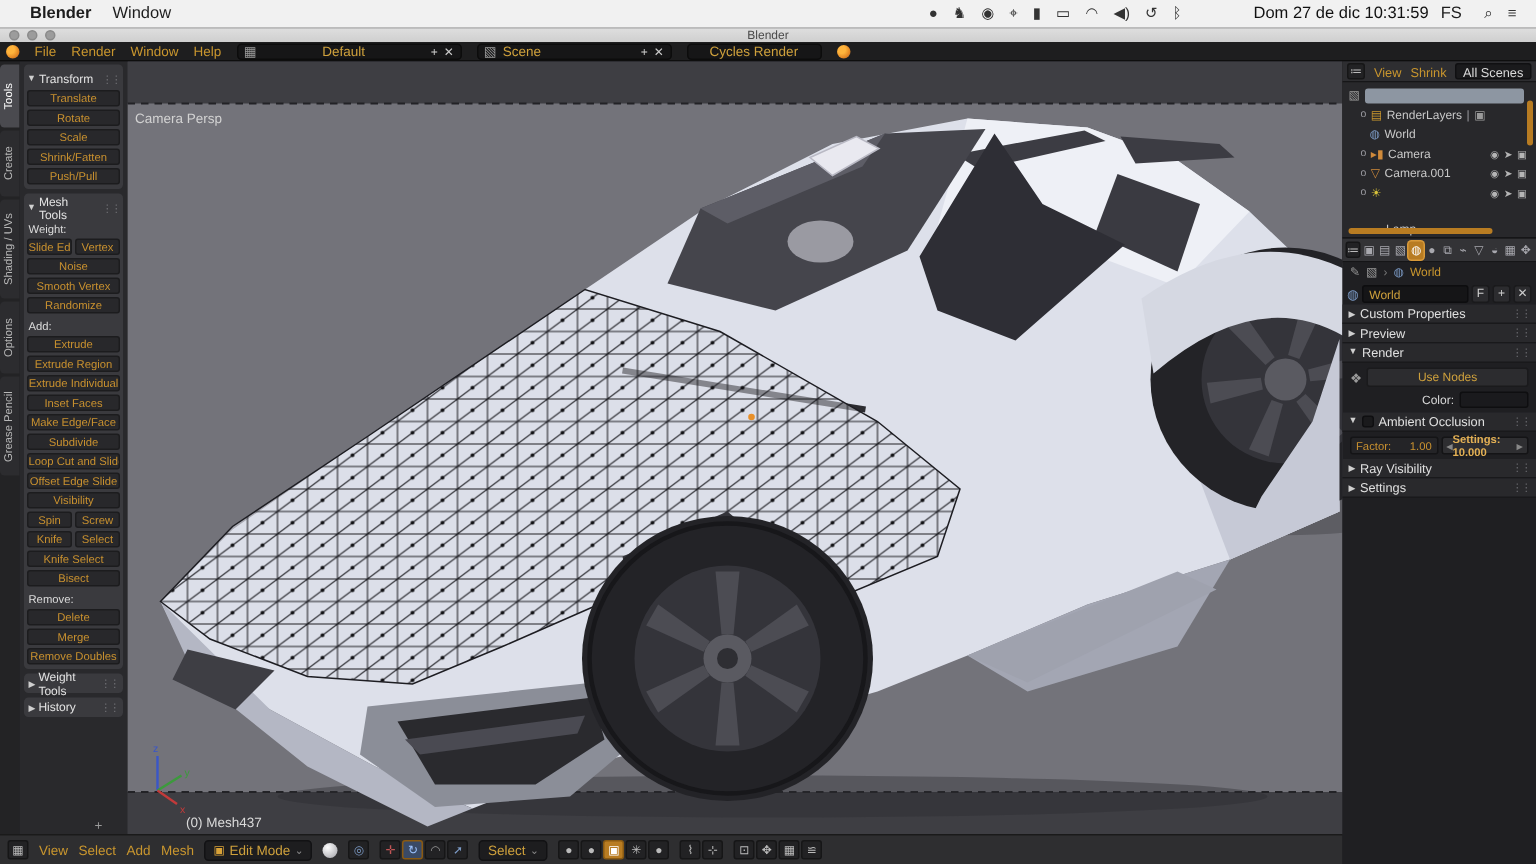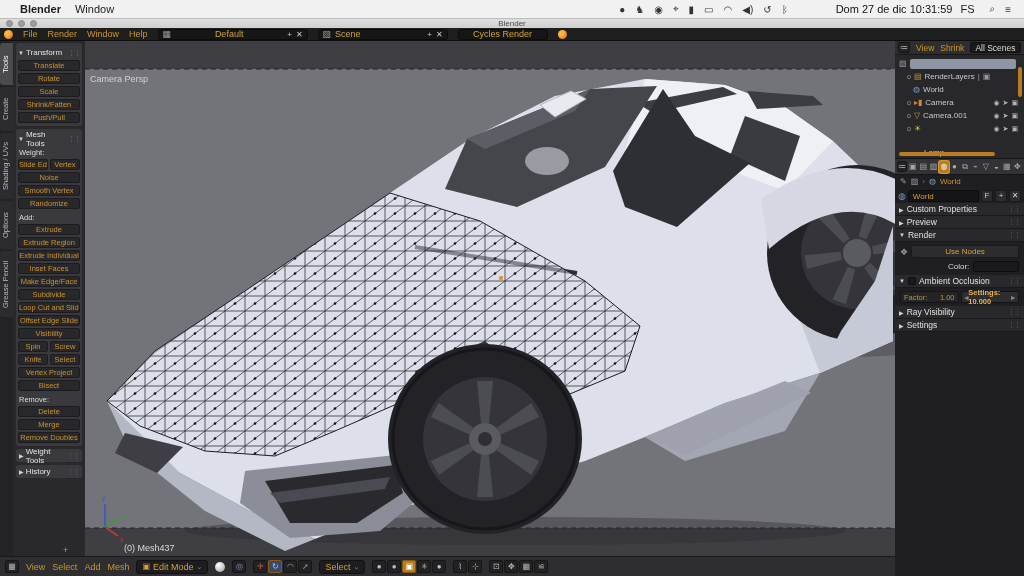--- a/index.html
+++ b/index.html
@@ -203,21 +203,21 @@
       <div class="tbtn">Offset Edge Slide</div>
       <div class="tbtn">Visibility</div>
       <div class="btnrow">
         <div class="tbtn">Spin</div>
         <div class="tbtn">Screw</div>
       </div>
       <div class="btnrow">
         <div class="tbtn">Knife</div>
         <div class="tbtn">Select</div>
       </div>
-      <div class="tbtn">Vertex Project</div>
+      <div class="tbtn">Knife Select</div>
       <div class="tbtn">Bisect</div>
       <div class="slabel">Remove:</div>
       <div class="tbtn">Delete</div>
       <div class="tbtn">Merge</div>
       <div class="tbtn">Remove Doubles</div>
     </div>
 
     <div class="collap">
       <span class="arr">▶</span>
       <span>Weight Tools</span>

